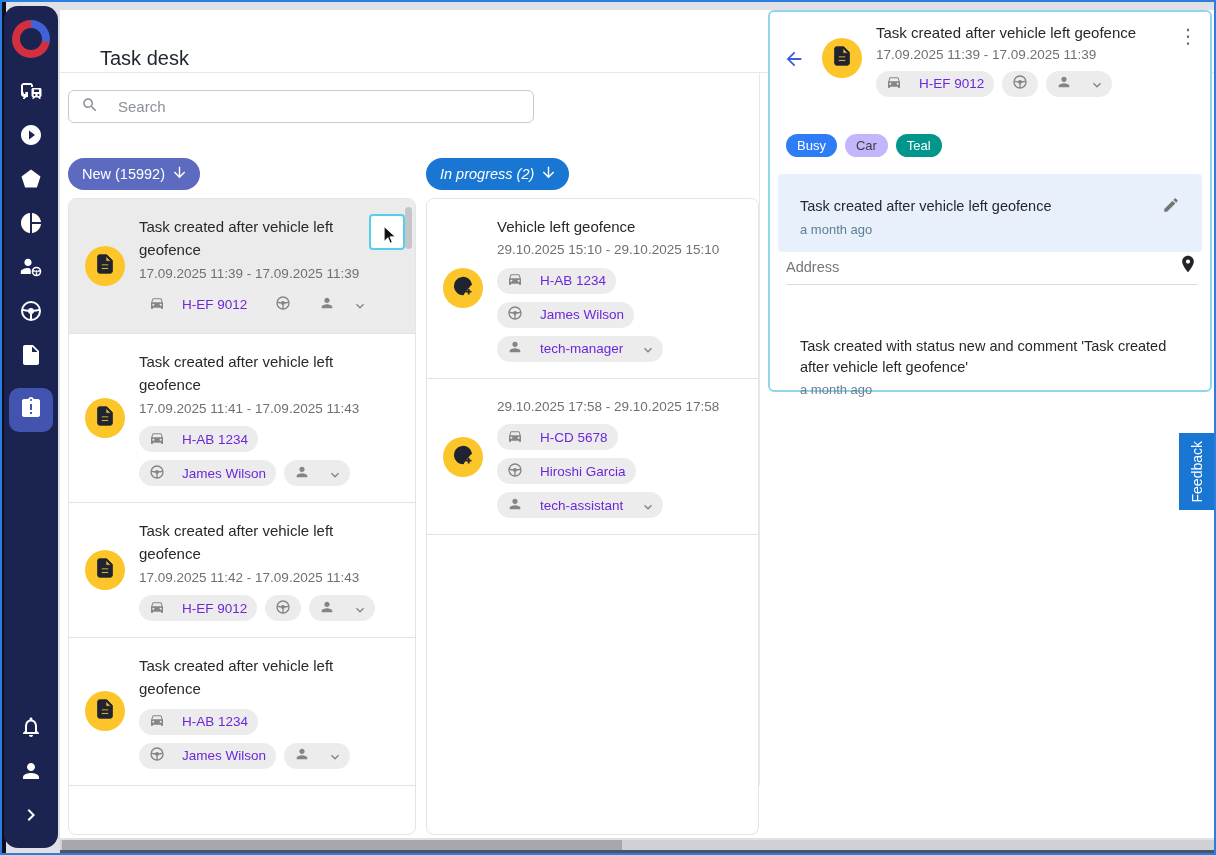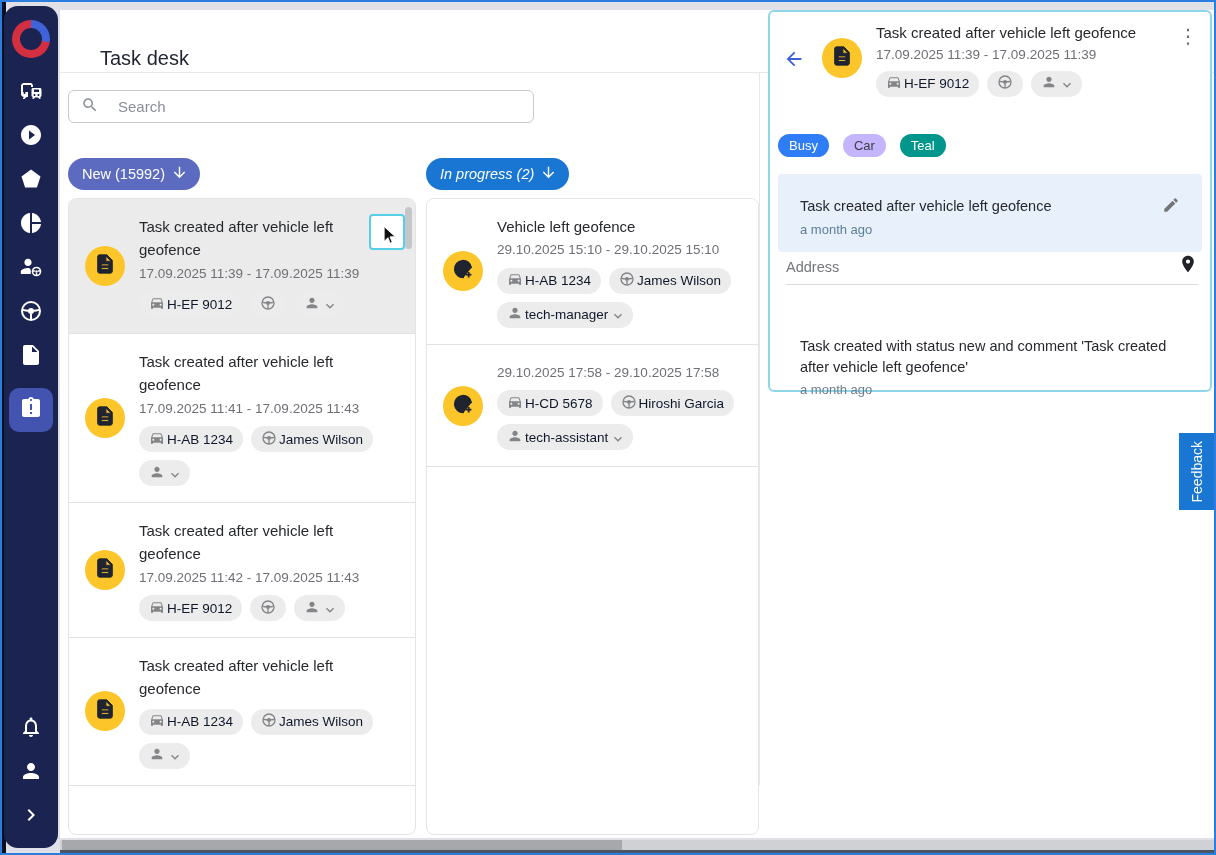--- a/index.html
+++ b/index.html
@@ -39,38 +39,38 @@
   .col-list.new{left:8px;width:348px;height:637px;}
   .col-list.progress{left:366px;width:333px;height:637px;}
   .card{display:flex;gap:14px;padding:16px;border-bottom:1px solid #e2e2e2;align-items:center;background:#fff;}
   .card.selected{background:#ebebeb;}
   .avatar{flex:none;width:40px;height:40px;border-radius:50%;background:#fcc62b;display:flex;align-items:center;justify-content:center;}
   .avatar svg{width:22px;height:22px;fill:#1f2430;stroke:#1f2430;}
   .card-body{min-width:0;flex:1;}
   .card-title{font-size:15px;color:#26282d;line-height:1.55;}
   .card-date{font-size:13.5px;color:#6e7076;line-height:1.45;margin-top:2px;}
   .chip-row{display:flex;flex-wrap:wrap;gap:8px;margin-top:8px;align-items:center;}
-  .chip{height:26px;border-radius:13px;background:#ececec;display:inline-flex;align-items:center;gap:2px;
-    padding:0 10px;font-size:13.5px;color:#0f172a;cursor:pointer;}
+  .chip{height:26px;border-radius:13px;background:#ececec;display:inline-flex;align-items:center;gap:17px;
+    padding:0 10px;font-size:13.5px;color:#6d28d9;cursor:pointer;}
   .chip svg{width:16px;height:16px;fill:#838588;flex:none;}
   .chip .chev{width:13px;height:13px;}
   .chip.icon-only{padding:0 10px;}
   .col-scrollthumb{position:absolute;right:3px;top:8px;width:7px;height:42px;border-radius:4px;background:#c4c6c9;}
   
   .panel{position:absolute;left:766px;top:8px;width:444px;height:382px;background:#ffffff;
     border:2px solid #8fd6e8;border-radius:6px;box-sizing:border-box;z-index:5;}
   .panel-back{position:absolute;left:10px;top:33px;width:28px;height:28px;display:flex;align-items:center;justify-content:center;cursor:pointer;}
   .panel-back svg{width:22px;height:22px;fill:#3a5fd9;}
   .panel-avatar{position:absolute;left:52px;top:26px;}
   .panel-head{position:absolute;left:106px;top:10px;width:290px;}
   .panel-title{font-size:15px;color:#26282d;line-height:1.5;}
   .panel-date{font-size:13.5px;color:#6e7076;margin-top:2px;}
   .panel-chips{display:flex;gap:8px;margin-top:9px;align-items:center;}
   .kebab{position:absolute;right:12px;top:14px;font-size:20px;color:#6b6d72;letter-spacing:0;cursor:pointer;line-height:1;}
-  .tag-row{position:absolute;left:8px;top:122px;display:flex;gap:14px;}
+  .tag-row{position:absolute;left:16px;top:122px;display:flex;gap:8px;}
   .tag{height:23px;border-radius:12px;padding:0 11px;font-size:13px;display:flex;align-items:center;cursor:pointer;}
   .tag.busy{background:#2e7cf6;color:#fff;}
   .tag.car{background:#c4b5fd;color:#3c3e42;}
   .tag.teal{background:#00968c;color:#fff;}
   .comment-box{position:absolute;left:8px;top:162px;width:424px;height:78px;background:#e7f0fb;border-radius:4px;}
   .comment-box .c-title{position:absolute;left:22px;top:24px;font-size:14.5px;color:#26282d;}
   .comment-box .c-time{position:absolute;left:22px;top:48px;font-size:13px;color:#5d7e95;}
   .comment-box .edit{position:absolute;right:22px;top:22px;width:18px;height:18px;cursor:pointer;}
   .comment-box .edit svg{width:18px;height:18px;fill:#757575;}
   .address-row{position:absolute;left:16px;top:246px;width:412px;}

